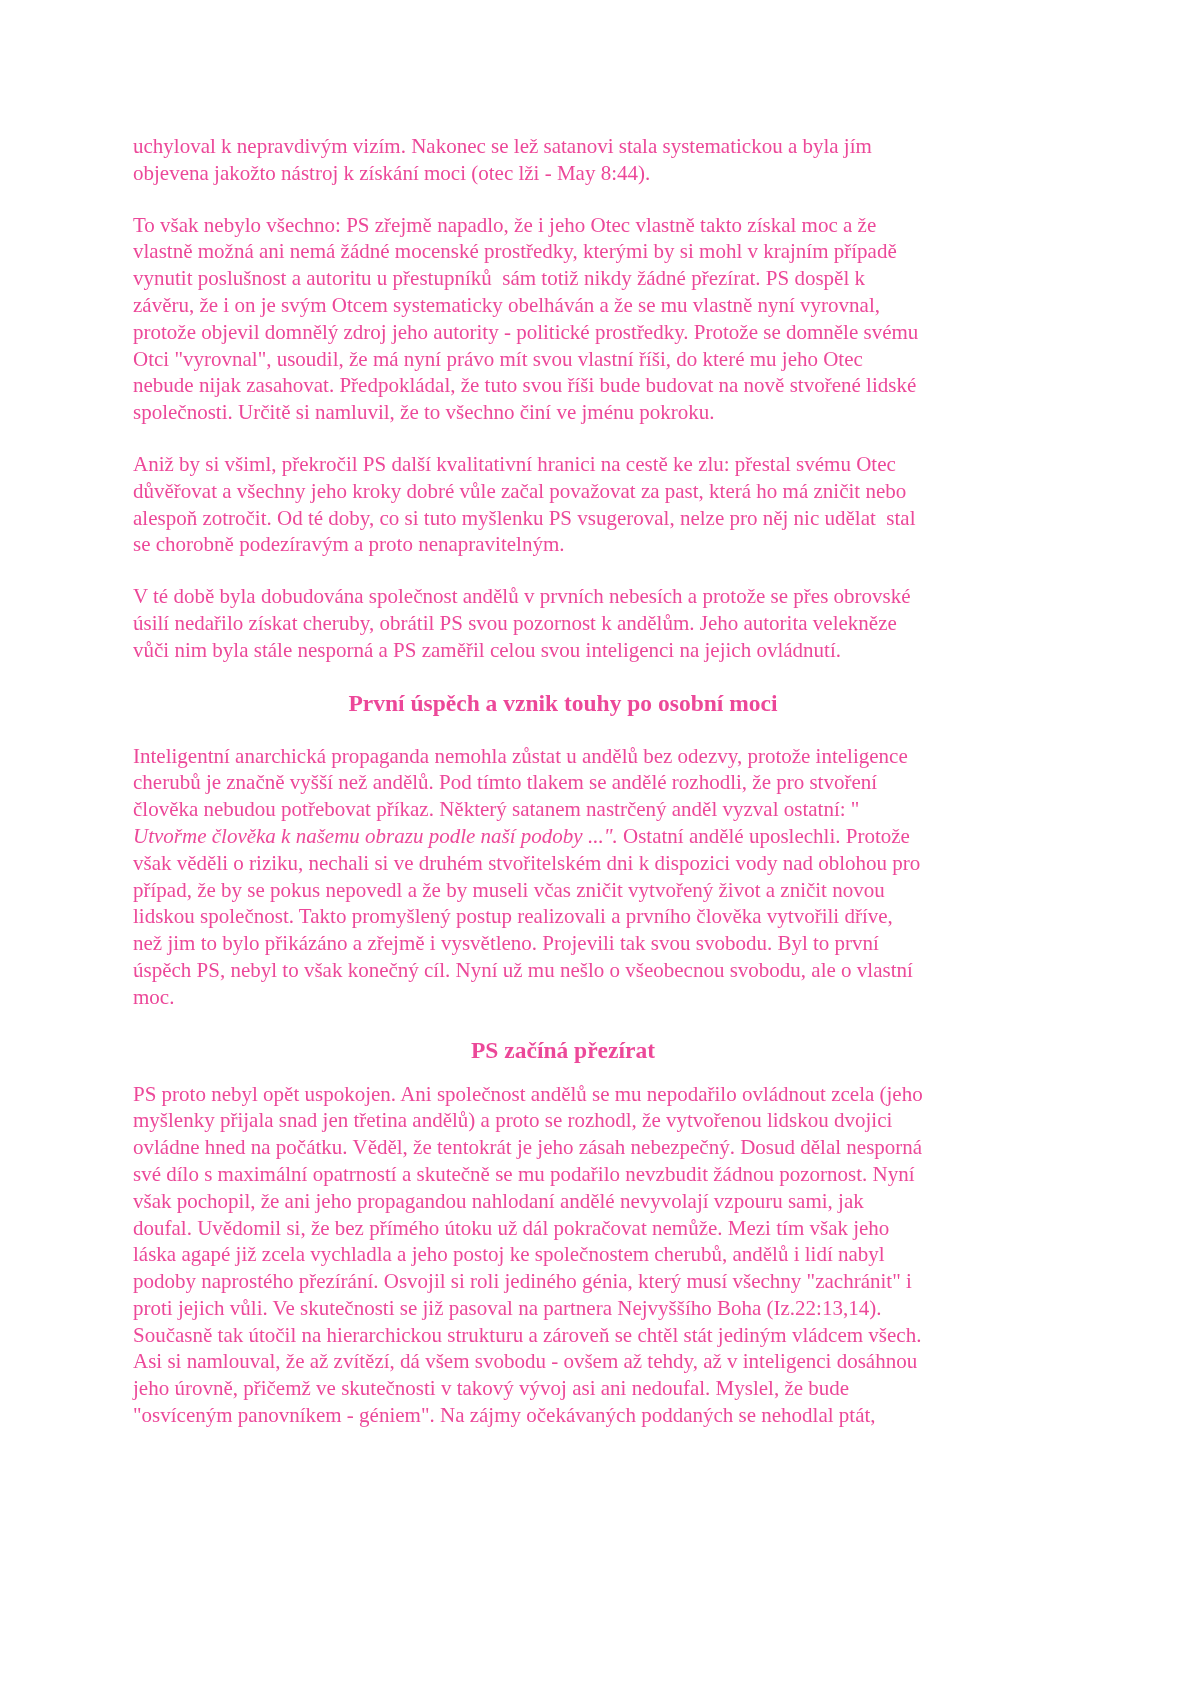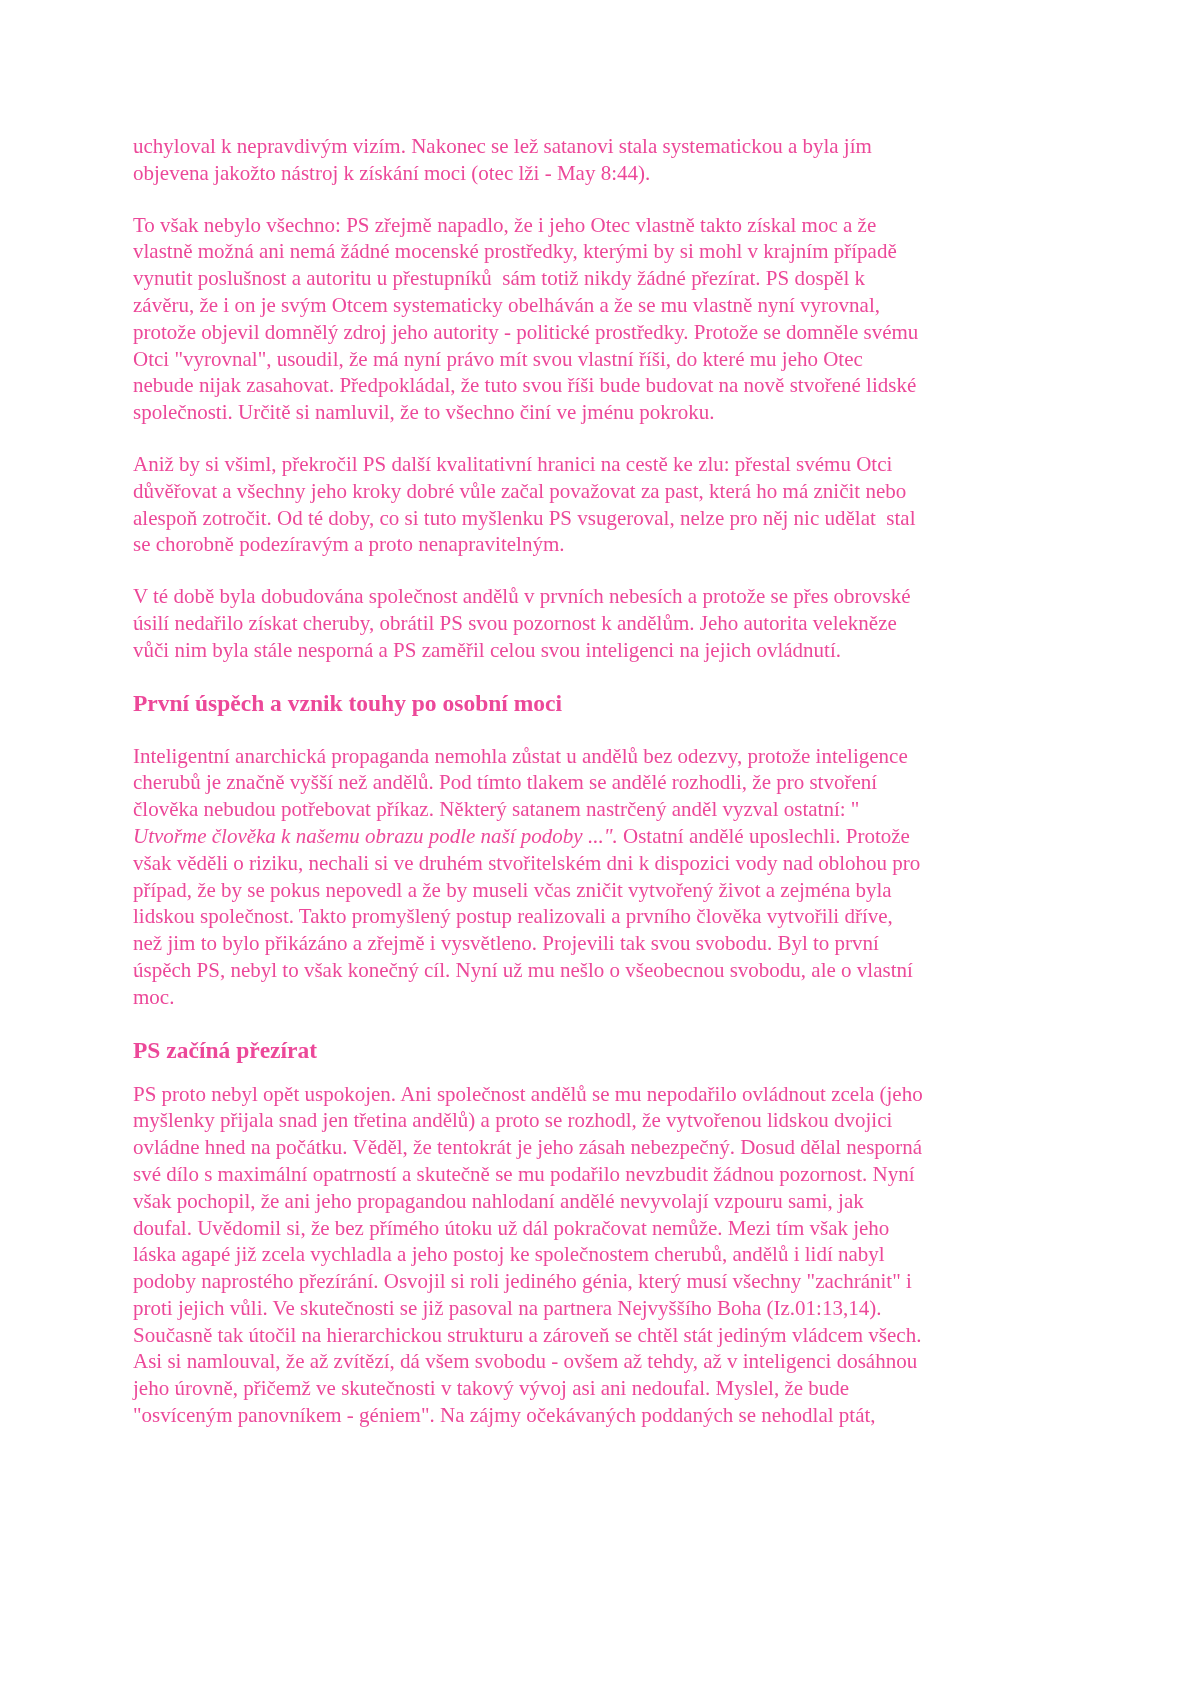--- a/index.html
+++ b/index.html
@@ -6,21 +6,21 @@
   body { width: 1190px; height: 1683px; position: relative; overflow: hidden; }
   .page {
     position: absolute; left: 0; top: 0; width: 1190px; height: 1683px;
     background: #ffffff; color: #ec4899;
     font-family: "Liberation Serif", "DejaVu Serif", serif;
   }
   .content { position: absolute; left: 133px; top: 133px; width: 880px; }
   .para { margin: 0 0 25px 0; font-size: 21px; line-height: 26.8px; }
   .line { display: block; white-space: pre; }
   .heading {
-    margin: 0; text-align: left; font-weight: bold; font-size: 23.5px;
+    margin: 0; text-align: center; font-weight: bold; font-size: 23.5px;
     line-height: 28px; width: 860px;
   }
   .h1 { margin-top: 8px; margin-bottom: 26px; }
   .h2 { margin-top: 8px; margin-bottom: 17px; }
   .it { font-style: italic; margin-top: 24px; }
 </style>
 </head>
 <body>
 
 <div class="page">
@@ -36,59 +36,59 @@
       <span class="line">vlastně možná ani nemá žádné mocenské prostředky, kterými by si mohl v krajním případě</span>
       <span class="line">vynutit poslušnost a autoritu u přestupníků  sám totiž nikdy žádné přezírat. PS dospěl k</span>
       <span class="line">závěru, že i on je svým Otcem systematicky obelháván a že se mu vlastně nyní vyrovnal,</span>
       <span class="line">protože objevil domnělý zdroj jeho autority - politické prostředky. Protože se domněle svému</span>
       <span class="line">Otci "vyrovnal", usoudil, že má nyní právo mít svou vlastní říši, do které mu jeho Otec</span>
       <span class="line">nebude nijak zasahovat. Předpokládal, že tuto svou říši bude budovat na nově stvořené lidské</span>
       <span class="line">společnosti. Určitě si namluvil, že to všechno činí ve jménu pokroku.</span>
     </p>
 
     <p class="para">
-      <span class="line">Aniž by si všiml, překročil PS další kvalitativní hranici na cestě ke zlu: přestal svému Otci</span>
+      <span class="line">Aniž by si všiml, překročil PS další kvalitativní hranici na cestě ke zlu: přestal svému Otec</span>
       <span class="line">důvěřovat a všechny jeho kroky dobré vůle začal považovat za past, která ho má zničit nebo</span>
       <span class="line">alespoň zotročit. Od té doby, co si tuto myšlenku PS vsugeroval, nelze pro něj nic udělat  stal</span>
       <span class="line">se chorobně podezíravým a proto nenapravitelným.</span>
     </p>
 
     <p class="para">
       <span class="line">V té době byla dobudována společnost andělů v prvních nebesích a protože se přes obrovské</span>
       <span class="line">úsilí nedařilo získat cheruby, obrátil PS svou pozornost k andělům. Jeho autorita velekněze</span>
       <span class="line">vůči nim byla stále nesporná a PS zaměřil celou svou inteligenci na jejich ovládnutí.</span>
     </p>
 
     <h2 class="heading h1">První úspěch a vznik touhy po osobní moci</h2>
 
     <p class="para">
       <span class="line">Inteligentní anarchická propaganda nemohla zůstat u andělů bez odezvy, protože inteligence</span>
       <span class="line">cherubů je značně vyšší než andělů. Pod tímto tlakem se andělé rozhodli, že pro stvoření</span>
       <span class="line">člověka nebudou potřebovat příkaz. Některý satanem nastrčený anděl vyzval ostatní: "</span>
       <span class="line"><span class="it">Utvořme člověka k našemu obrazu podle naší podoby ...".</span><span> Ostatní andělé uposlechli. Protože</span></span>
       <span class="line">však věděli o riziku, nechali si ve druhém stvořitelském dni k dispozici vody nad oblohou pro</span>
-      <span class="line">případ, že by se pokus nepovedl a že by museli včas zničit vytvořený život a zejména byla</span>
+      <span class="line">případ, že by se pokus nepovedl a že by museli včas zničit vytvořený život a zničit novou</span>
       <span class="line">lidskou společnost. Takto promyšlený postup realizovali a prvního člověka vytvořili dříve,</span>
       <span class="line">než jim to bylo přikázáno a zřejmě i vysvětleno. Projevili tak svou svobodu. Byl to první</span>
       <span class="line">úspěch PS, nebyl to však konečný cíl. Nyní už mu nešlo o všeobecnou svobodu, ale o vlastní</span>
       <span class="line">moc.</span>
     </p>
 
     <h2 class="heading h2">PS začíná přezírat</h2>
 
     <p class="para">
       <span class="line">PS proto nebyl opět uspokojen. Ani společnost andělů se mu nepodařilo ovládnout zcela (jeho</span>
       <span class="line">myšlenky přijala snad jen třetina andělů) a proto se rozhodl, že vytvořenou lidskou dvojici</span>
       <span class="line">ovládne hned na počátku. Věděl, že tentokrát je jeho zásah nebezpečný. Dosud dělal nesporná</span>
       <span class="line">své dílo s maximální opatrností a skutečně se mu podařilo nevzbudit žádnou pozornost. Nyní</span>
       <span class="line">však pochopil, že ani jeho propagandou nahlodaní andělé nevyvolají vzpouru sami, jak</span>
       <span class="line">doufal. Uvědomil si, že bez přímého útoku už dál pokračovat nemůže. Mezi tím však jeho</span>
       <span class="line">láska agapé již zcela vychladla a jeho postoj ke společnostem cherubů, andělů i lidí nabyl</span>
       <span class="line">podoby naprostého přezírání. Osvojil si roli jediného génia, který musí všechny "zachránit" i</span>
-      <span class="line">proti jejich vůli. Ve skutečnosti se již pasoval na partnera Nejvyššího Boha (Iz.01:13,14).</span>
+      <span class="line">proti jejich vůli. Ve skutečnosti se již pasoval na partnera Nejvyššího Boha (Iz.22:13,14).</span>
       <span class="line">Současně tak útočil na hierarchickou strukturu a zároveň se chtěl stát jediným vládcem všech.</span>
       <span class="line">Asi si namlouval, že až zvítězí, dá všem svobodu - ovšem až tehdy, až v inteligenci dosáhnou</span>
       <span class="line">jeho úrovně, přičemž ve skutečnosti v takový vývoj asi ani nedoufal. Myslel, že bude</span>
       <span class="line">"osvíceným panovníkem - géniem". Na zájmy očekávaných poddaných se nehodlal ptát,</span>
     </p>
 
   </div>
 </div>
 
 </body></html>

